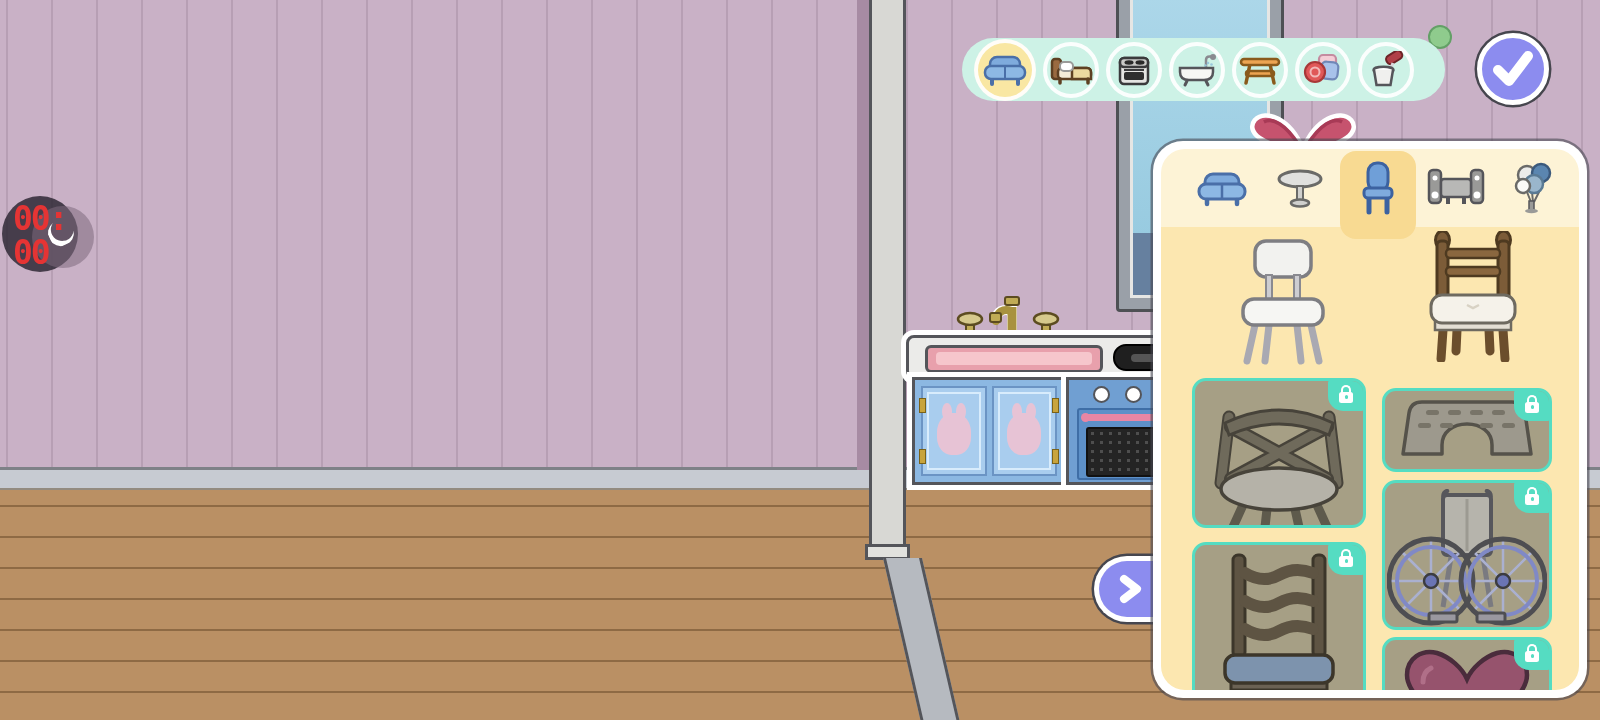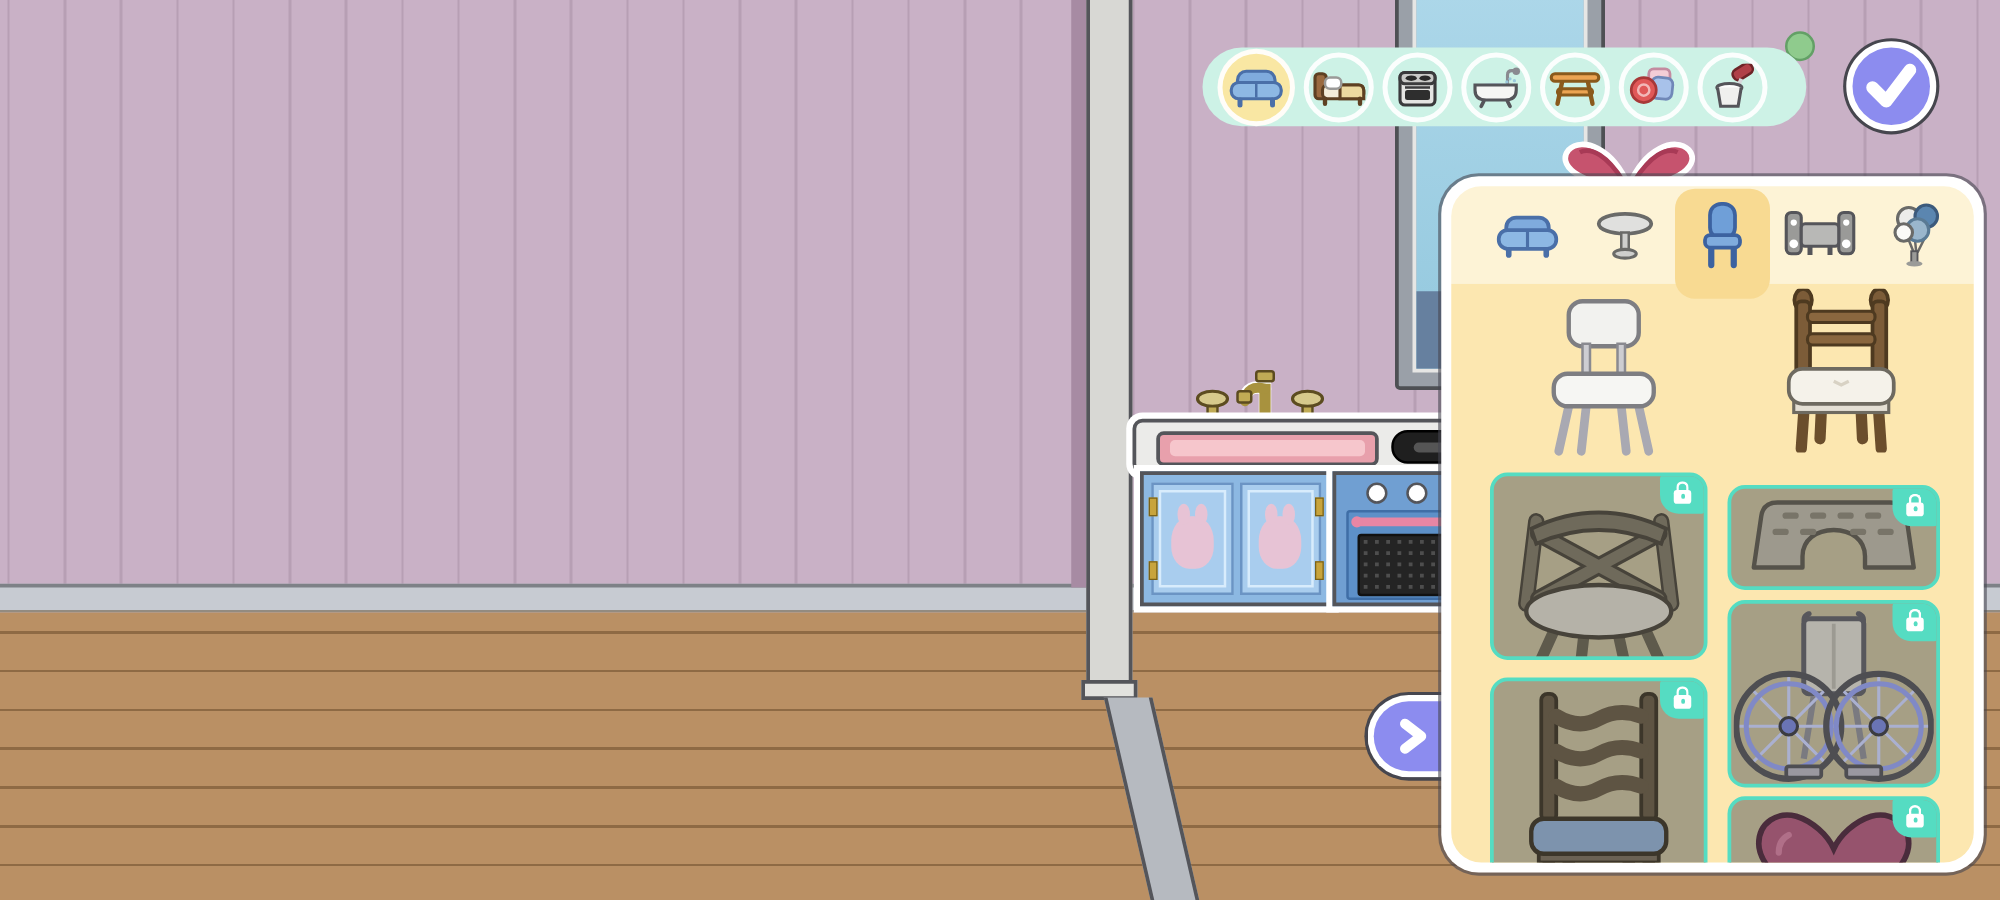--- a/index.html
+++ b/index.html
@@ -197,20 +197,31 @@
     <div class="k-part k-stove">
       <div class="knob" style="left:24px;"></div>
       <div class="knob" style="left:56px;"></div>
       <div class="oven">
         <div class="oven-handle"></div>
         <div class="oven-win"></div>
       </div>
     </div>
   </div>
 
+  <div class="abs timer">
+    <div class="timer-dark"></div>
+    <div class="timer-light"></div>
+    <svg class="moon" viewBox="0 0 26 26">
+      <path d="M9,2 a11,11 0 1 0 15,15 a12.5,12.5 0 1 1 -15,-15 z" fill="#fff"></path>
+    </svg>
+    <div class="timer-text">
+      <div>00:</div>
+      <div>00</div>
+    </div>
+  </div>
 
   <svg class="abs bow" viewBox="0 0 122 44" width="122" height="44">
     <path d="M61,43 C47,9 20,-1 8,11 C-2,23 14,41 61,43 z" fill="#c6536e" stroke="#fff" stroke-width="5" stroke-linejoin="round"></path>
     <path d="M61,43 C75,9 102,-1 114,11 C124,23 108,41 61,43 z" fill="#c6536e" stroke="#fff" stroke-width="5" stroke-linejoin="round"></path>
     <path d="M56,38 C42,16 28,8 18,13" fill="none" stroke="#a83a56" stroke-width="4"></path>
     <path d="M66,38 C80,16 94,8 104,13" fill="none" stroke="#a83a56" stroke-width="4"></path>
   </svg>
 
   <div class="abs green-dot"></div>
 

